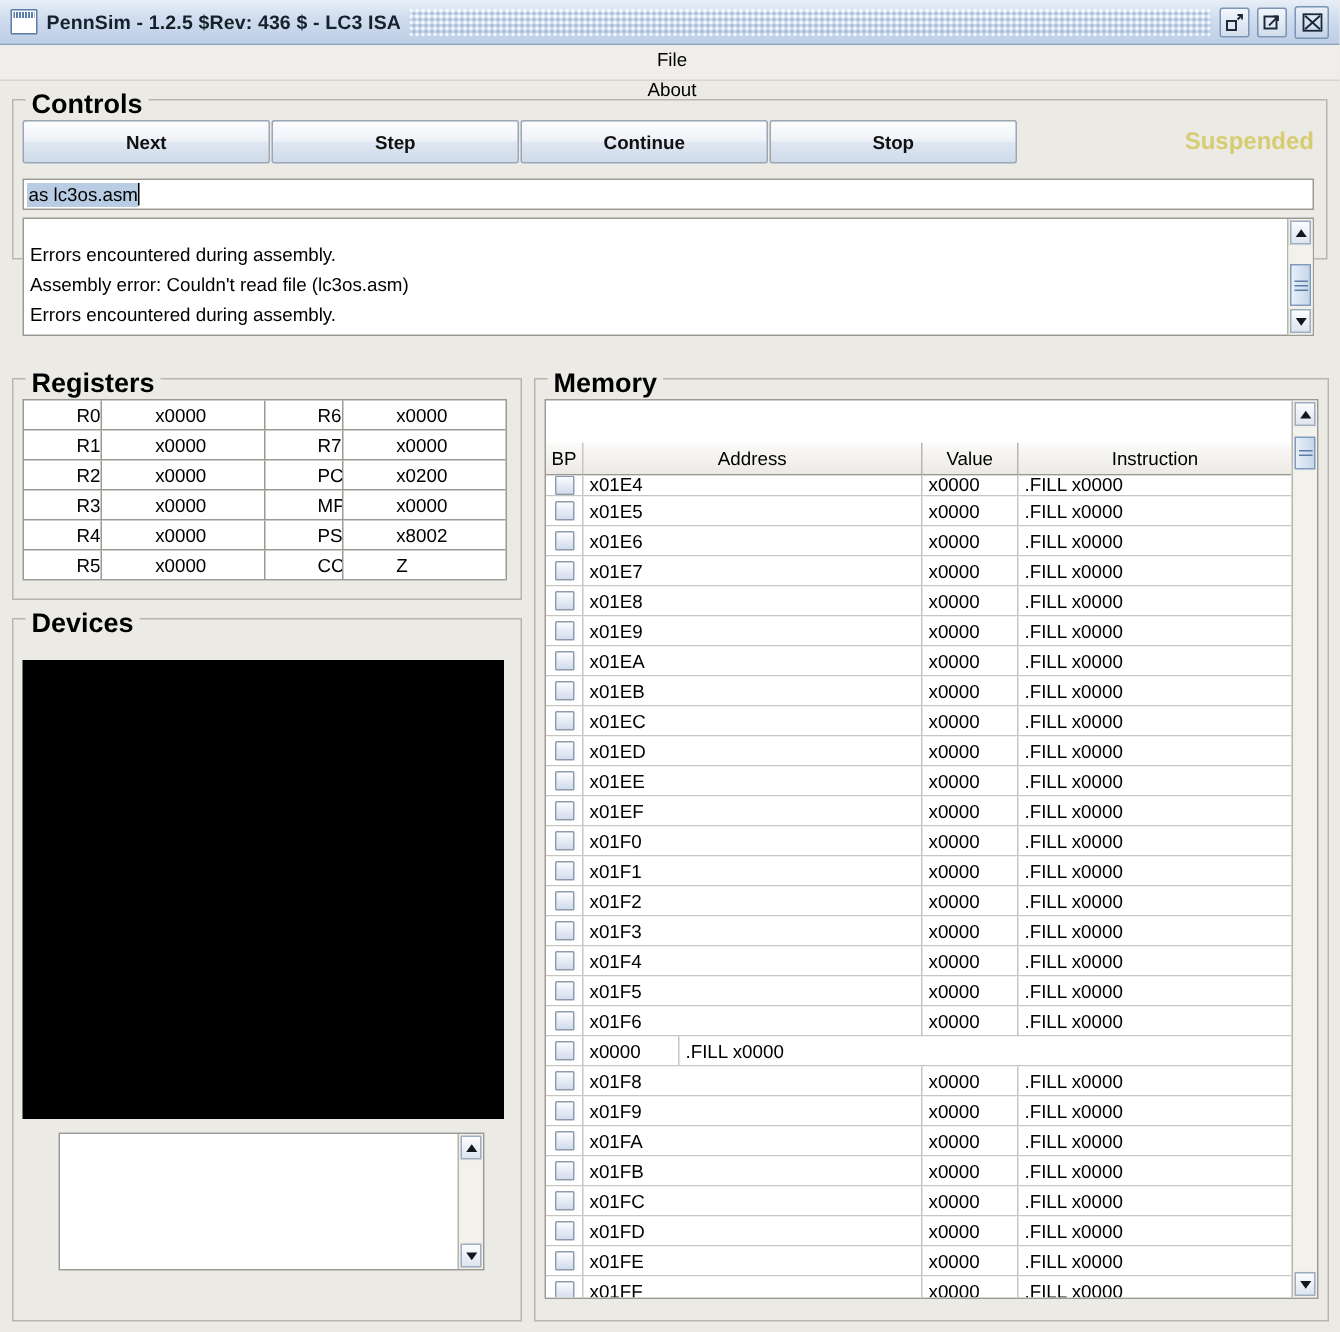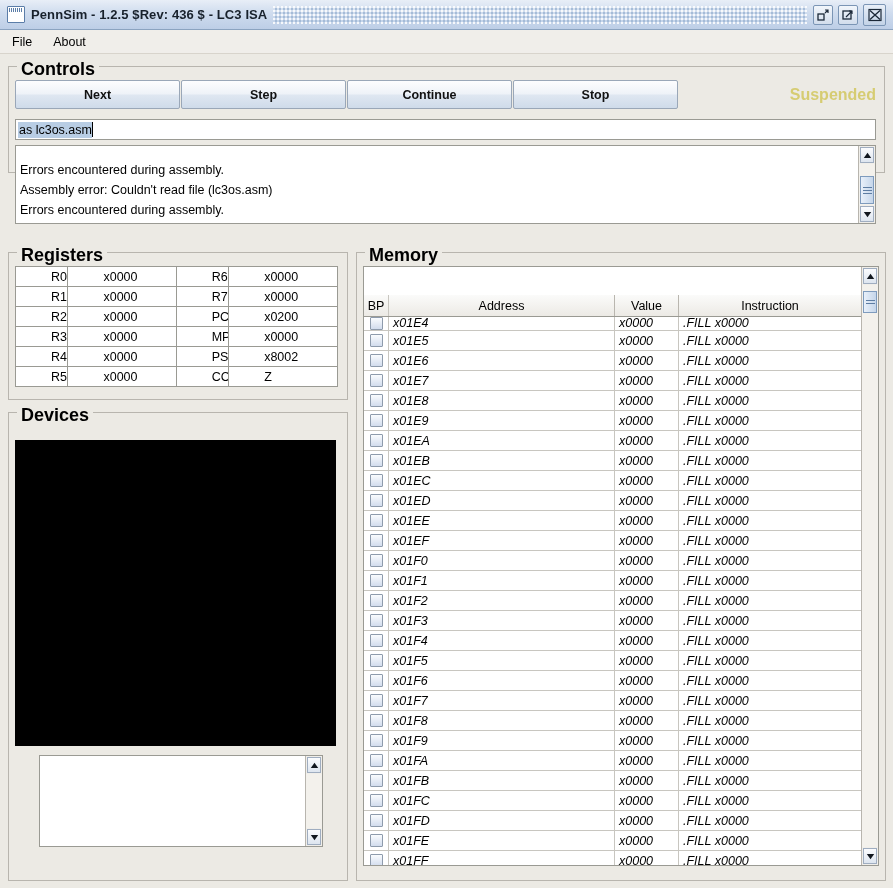--- a/index.html
+++ b/index.html
@@ -45,21 +45,21 @@
     border: 1px solid #7b95b5; border-radius: 2px;
     display: flex; align-items: center; justify-content: center;
   }
   .tb-btn.close { width: 23px; height: 22px; background: linear-gradient(to bottom,#e9eff8,#c3d3e7); }
   .tb-btn svg { display: block; }
 
   
   .menubar {
     position: absolute; left: 0; top: 30px; width: 893px; height: 24px;
     background: #f0eeea; border-bottom: 1px solid #d8d4cc;
-    display: flex; align-items: center;
+    display: flex; align-items: center; flex-direction: column;
   }
   .menuitem {
     font-size: 12.5px; color: #000; padding: 3px 9px; margin-left: 3px;
   }
 
   
   .group { position: absolute; }
   .group > .gbox {
     position: absolute; left: 0; top: 7px; right: 0; bottom: 0;
     border: 1px solid #b8b5ae; background: #eceae4;
@@ -160,21 +160,21 @@
     border: 1px solid #9a9a93; background: #fff; display: flex; overflow: hidden;
   }
   .memmain { flex: 1; display: flex; flex-direction: column; overflow: hidden; margin-top: 28px; }
   .memhead { display: flex; height: 22px; flex: none;
     background: linear-gradient(to bottom,#fbfbfa,#eceae5);
     border-bottom: 1px solid #9a9a93; }
   .mh {
     font-size: 12.5px; color: #000; display: flex; align-items: center;
     justify-content: center; border-right: 1px solid #b9b6af;
   }
-  .membody { flex: 1; overflow: hidden; position: relative; font-style: italic; }
+  .membody { flex: 1; overflow: hidden; position: relative; }
   .memrow { display: flex; height: 20px; border-bottom: 1px solid #c8c6c0; background: #fff; }
   .memrow.highlight { background: #ffff00; }
   .memrow.clipped { height: 14px; align-items: flex-end; }
   .mc {
     font-size: 12.5px; color: #000; display: flex; align-items: center;
     padding-left: 4px; border-right: 1px solid #c8c6c0; overflow: hidden;
     white-space: nowrap;
   }
   .col-bp { width: 25px; justify-content: center; padding-left: 0;
             border-right: 1px solid #c8c6c0; }
@@ -498,21 +498,20 @@
               <div class="bpbox"></div>
             </div>
             <div class="mc col-addr">x01F6</div>
             <div class="mc col-val">x0000</div>
             <div class="mc col-inst">.FILL x0000</div>
           </div>
           <div class="memrow">
             <div class="mc col-bp">
               <div class="bpbox"></div>
             </div>
-            <div class="mc col-addr">x01F7</div>
             <div class="mc col-val">x0000</div>
             <div class="mc col-inst">.FILL x0000</div>
           </div>
           <div class="memrow">
             <div class="mc col-bp">
               <div class="bpbox"></div>
             </div>
             <div class="mc col-addr">x01F8</div>
             <div class="mc col-val">x0000</div>
             <div class="mc col-inst">.FILL x0000</div>

